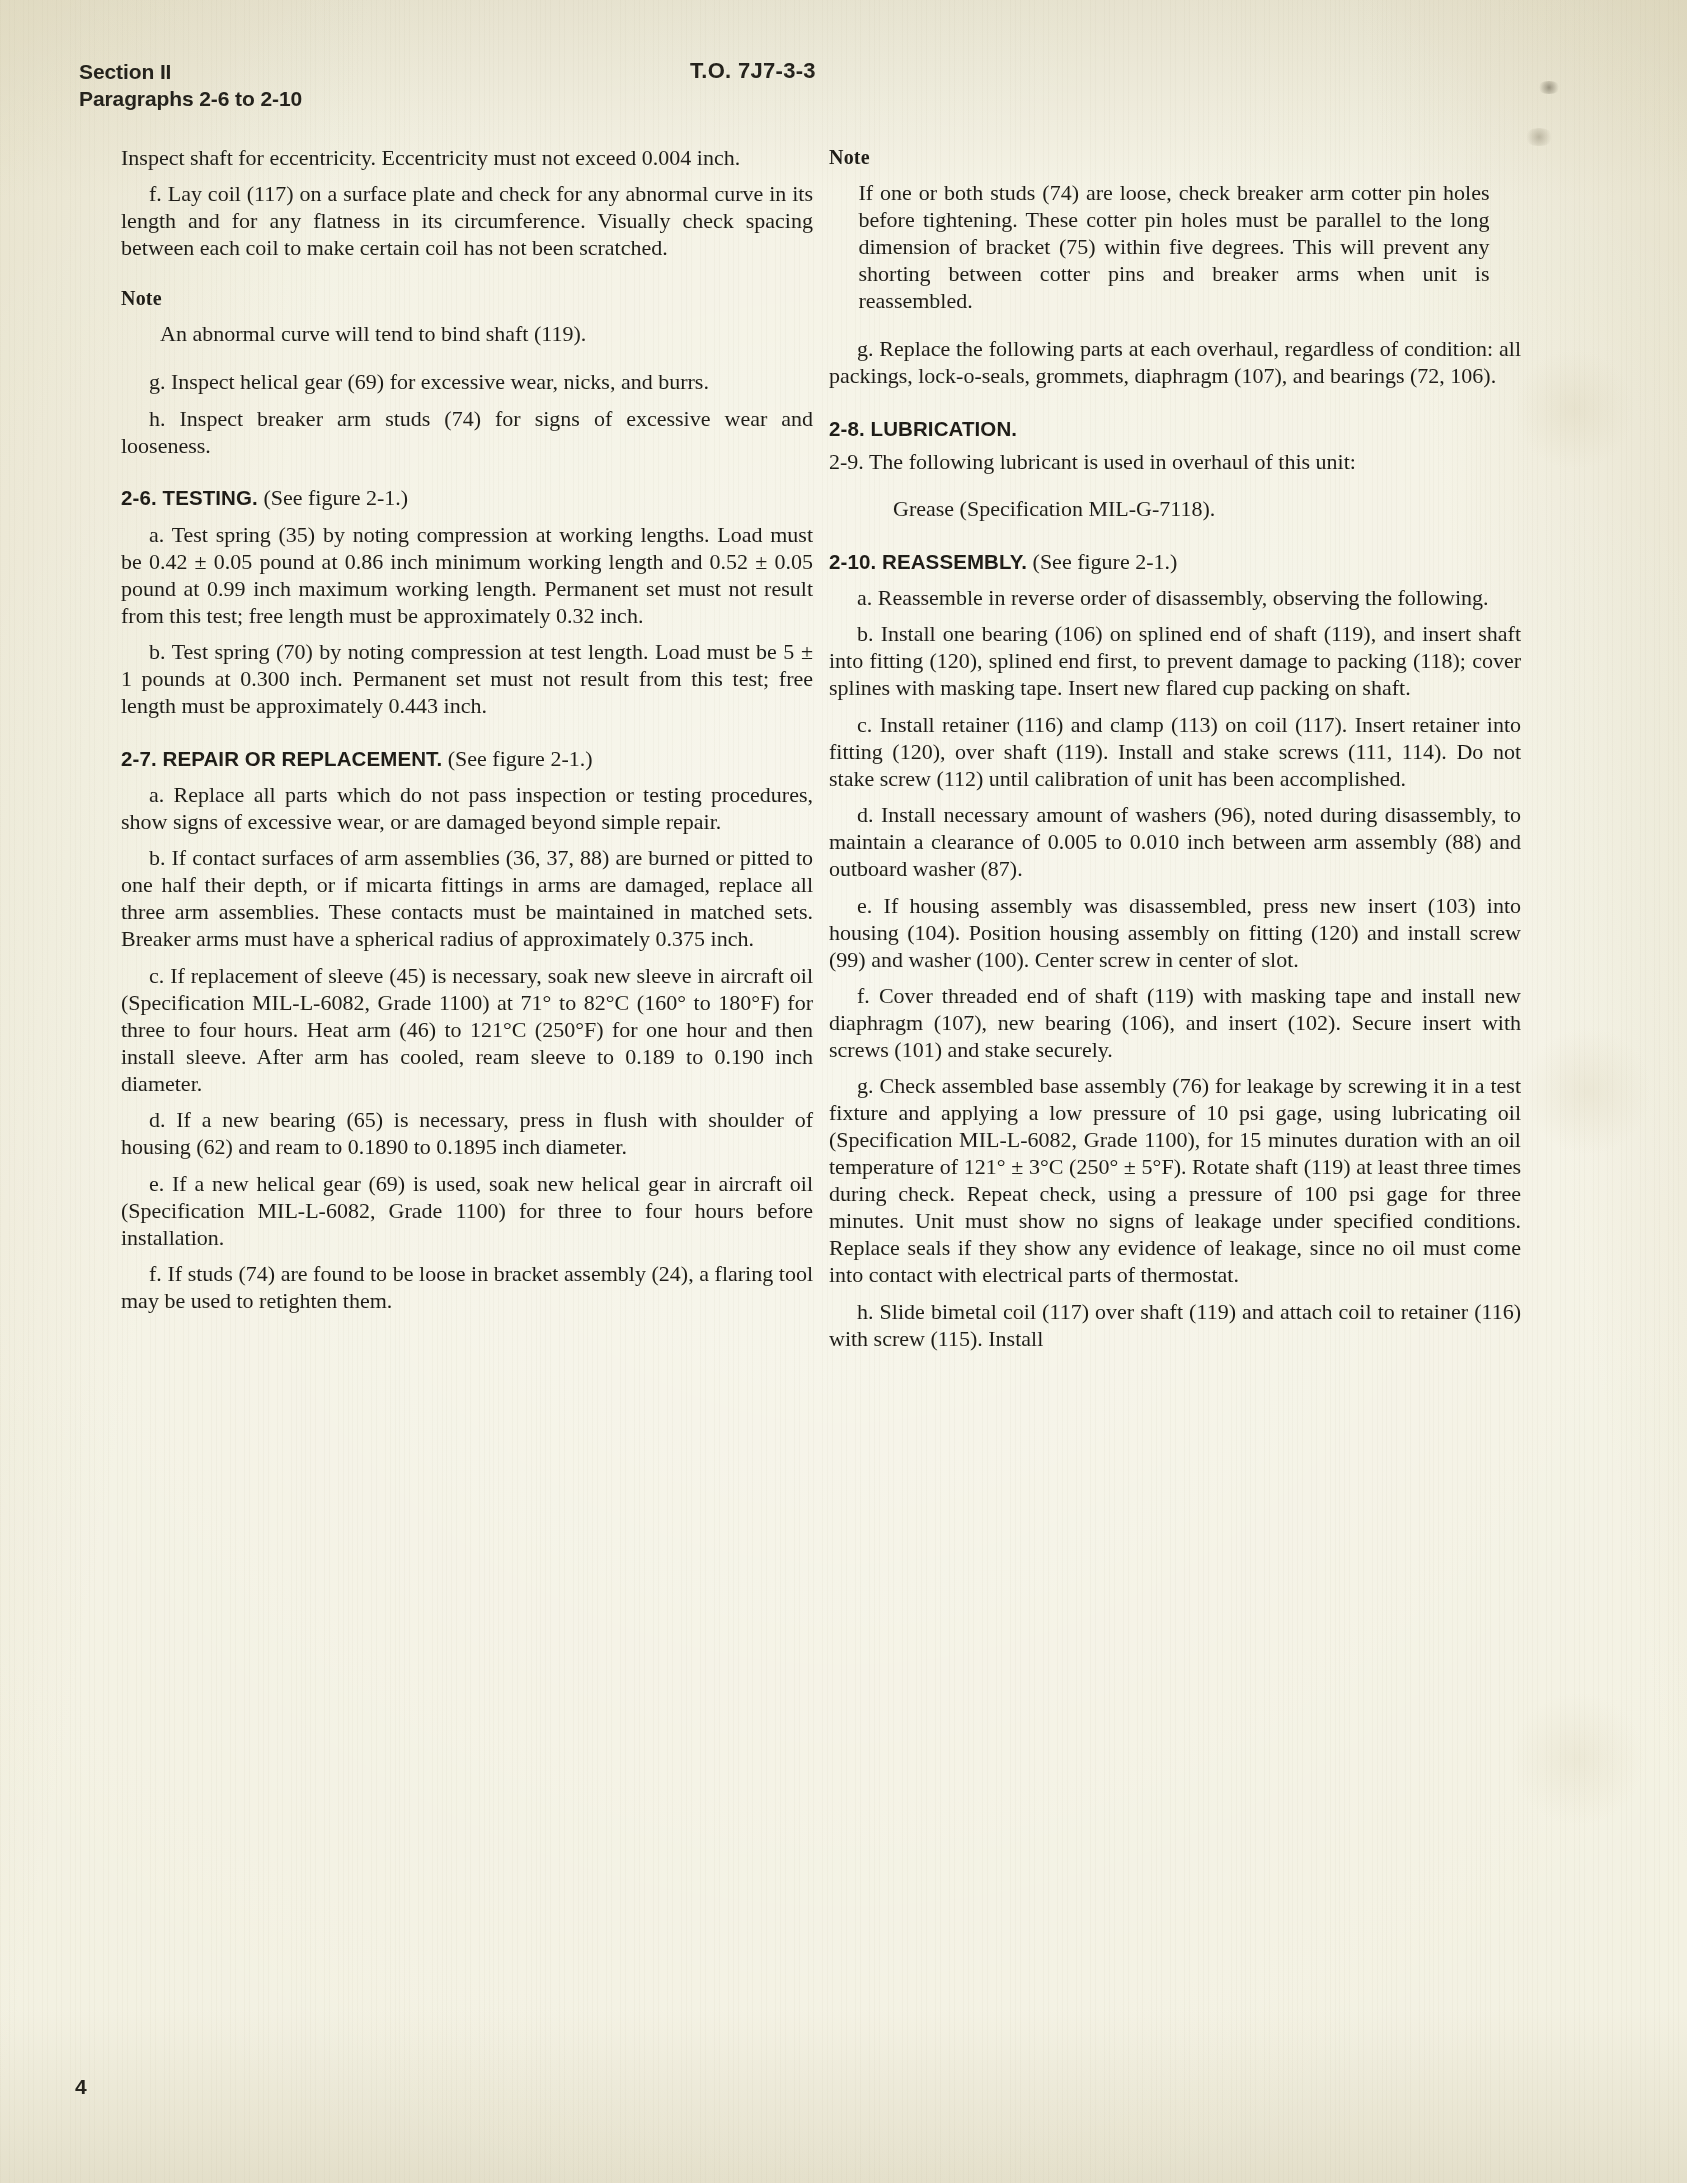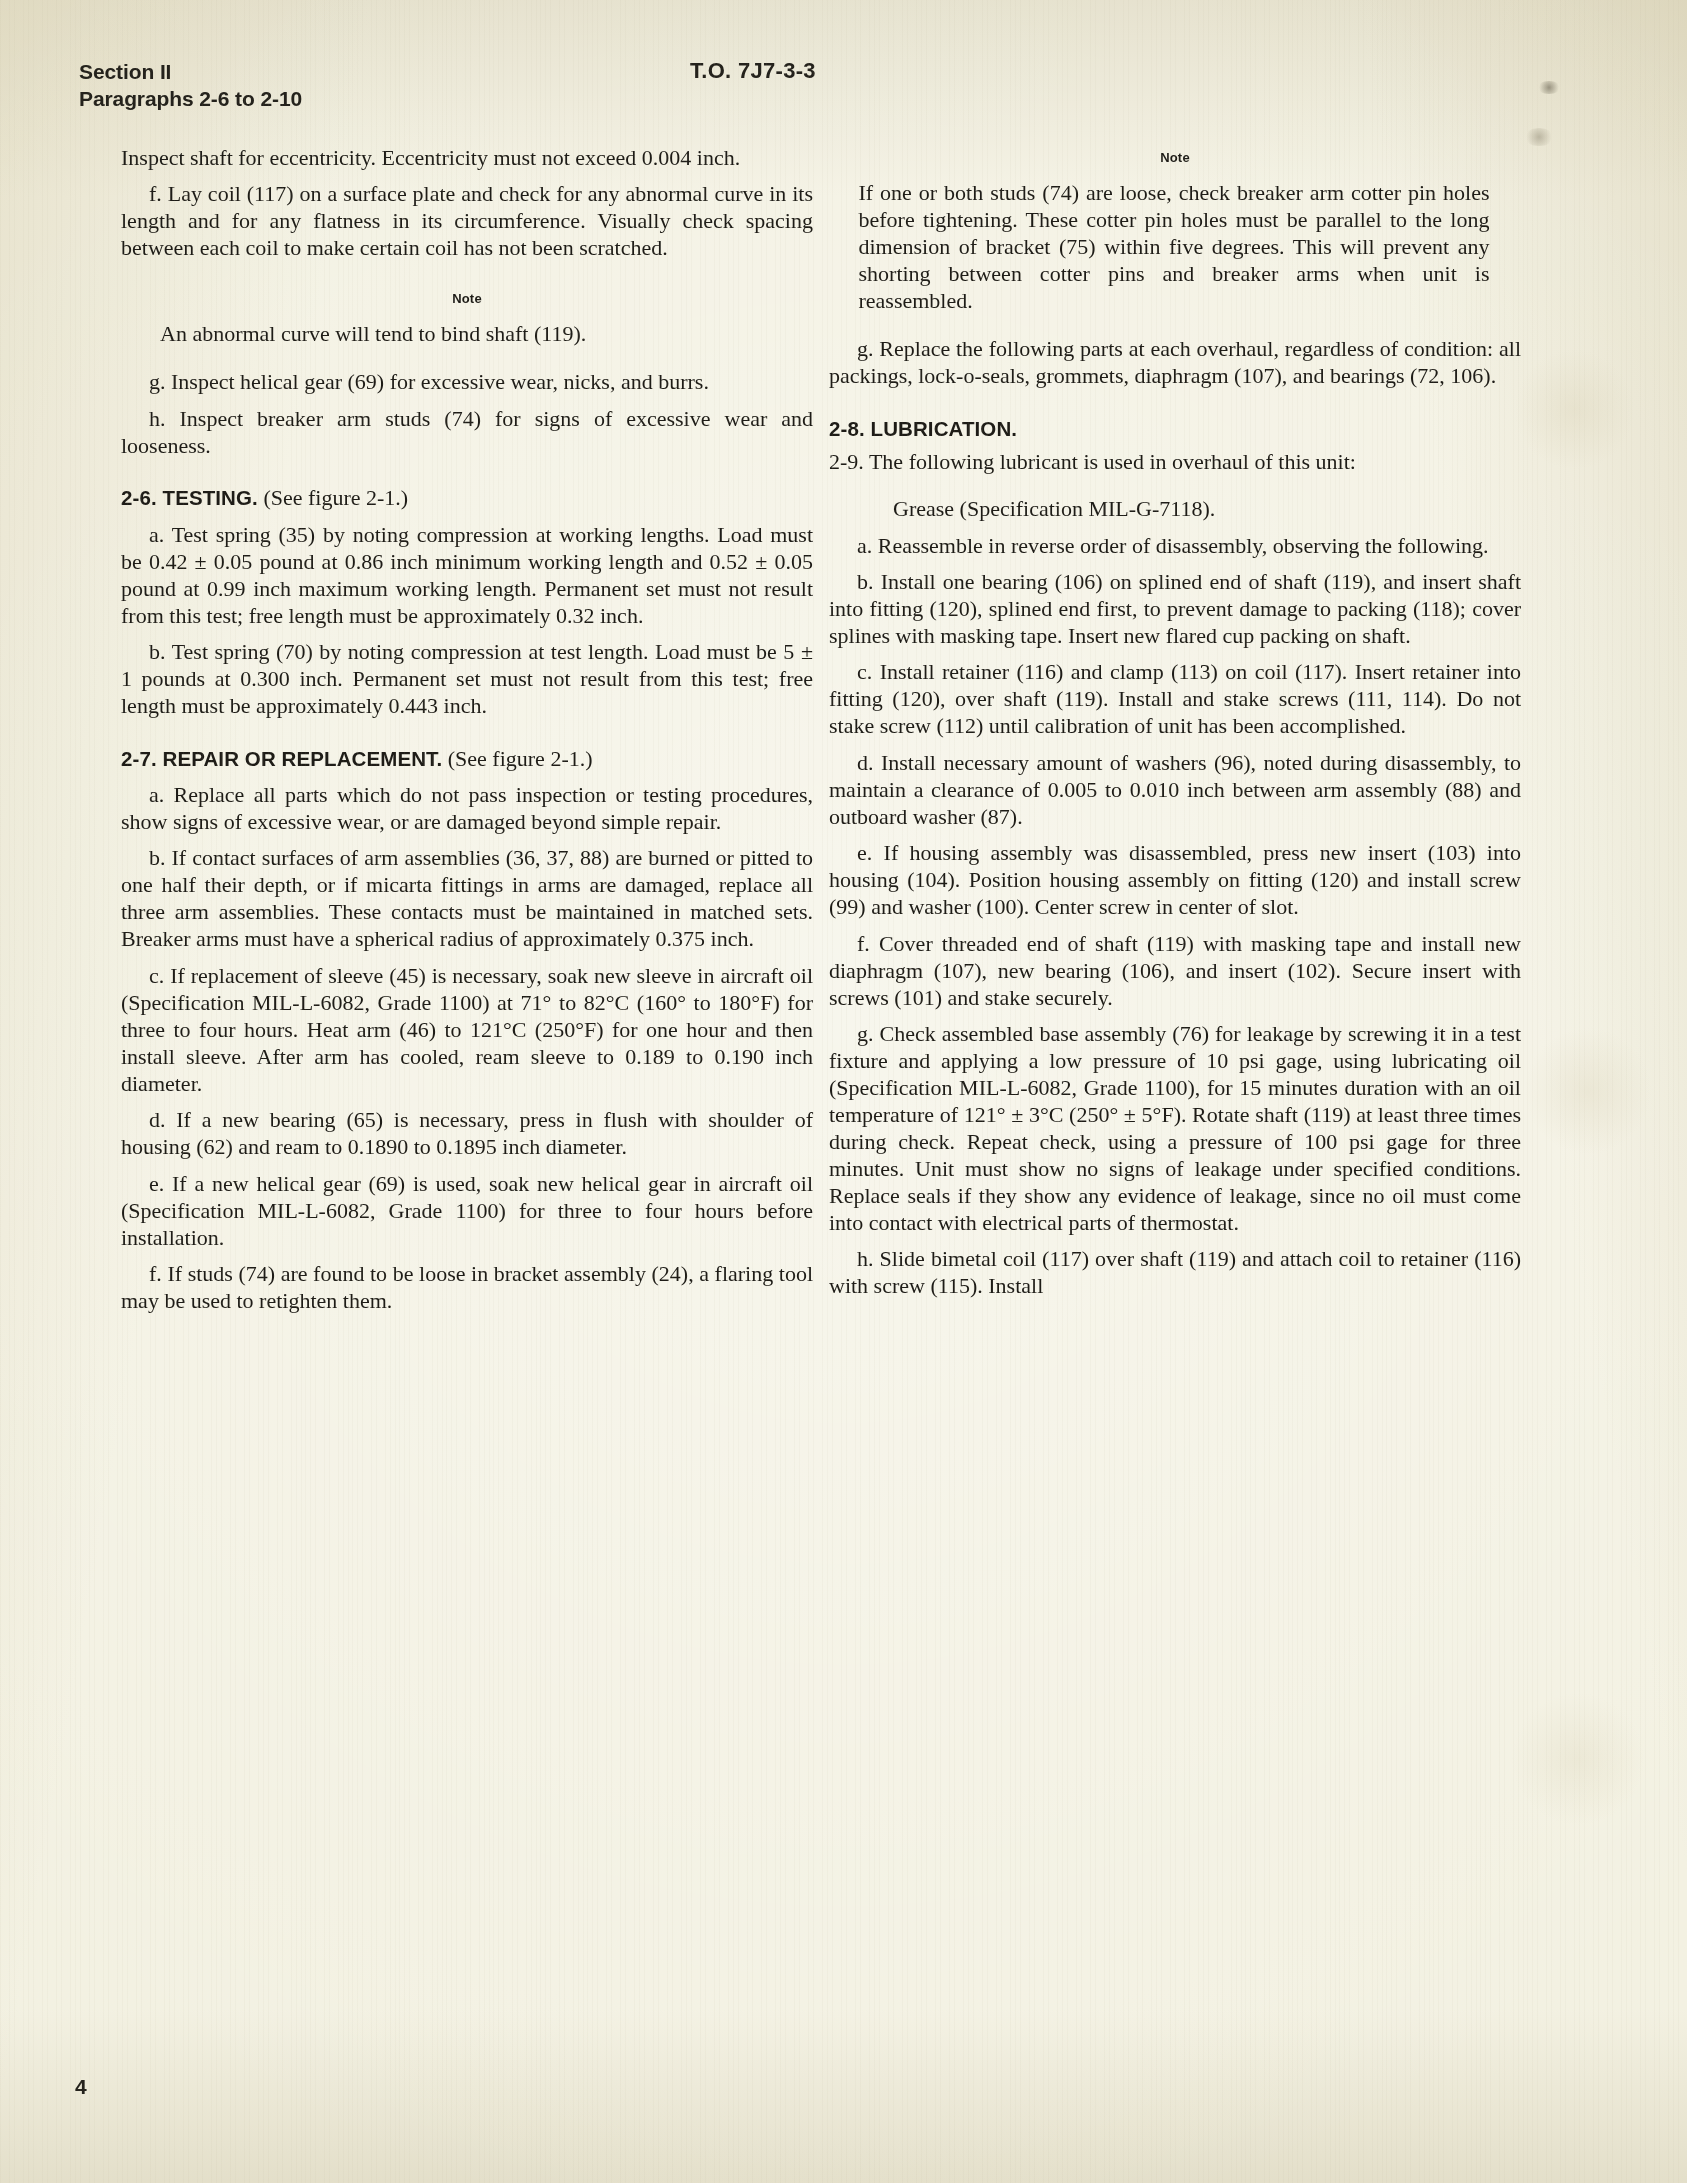--- a/index.html
+++ b/index.html
@@ -96,24 +96,23 @@
 
   .para {
     margin: 0 0 0px 0;
     text-indent: 28px;
   }
   .para.noindent { text-indent: 0; }
   .para.gap { margin-top: 21px; }
   .para.smallgap { margin-top: 9.4px; }
 
   .note-head {
-    text-align: center;
-    font-family: Liberation Sans, sans-serif;
-    font-weight: bold;
-    font-size: 13px;
+    font-family: Liberation Serif, serif;
+    font-weight: bold;
+    font-size: 20px;
     margin: 24px 0 8px 0;
     color: #1e1c17;
     letter-spacing: 0.2px;
   }
   .note-body {
     margin: 0 0 0 39px;
     width: 611px;
     text-indent: 0;
     text-align: justify;
   }
@@ -222,20 +221,23 @@
       <p class="para gap">g. Replace the following parts at each overhaul, regardless of condition: all packings, lock-o-seals, grommets, diaphragm (107), and bearings (72, 106).</p>
 
       <p class="para sec-head">
         <span class="num">2-8.</span><span class="num">&nbsp;</span><span class="title">LUBRICATION.</span>
       </p>
 
       <p class="para noindent">2-9. The following lubricant is used in overhaul of this unit:</p>
 
       <p class="para lube-item">Grease  (Specification  MIL-G-7118).</p>
 
+      <p class="para sec-head">
+        <span class="num">2-10.</span><span class="num">&nbsp;</span><span class="title">REASSEMBLY.</span><span class="tail">&nbsp;</span><span class="tail">(See figure 2-1.)</span>
+      </p>
 
       <p class="para smallgap">a. Reassemble in reverse order of disassembly, observing the following.</p>
       <p class="para smallgap">b. Install one bearing (106) on splined end of shaft (119), and insert shaft into fitting (120), splined end first, to prevent damage to packing (118); cover splines with masking tape. Insert new flared cup packing on shaft.</p>
       <p class="para smallgap">c. Install retainer (116) and clamp (113) on coil (117). Insert retainer into fitting (120), over shaft (119). Install and stake screws (111, 114). Do not stake screw (112) until calibration of unit has been accomplished.</p>
       <p class="para smallgap">d. Install necessary amount of washers (96), noted during disassembly, to maintain a clearance of 0.005 to 0.010 inch between arm assembly (88) and outboard washer (87).</p>
       <p class="para smallgap">e. If housing assembly was disassembled, press new insert (103) into housing (104). Position housing assembly on fitting (120) and install screw (99) and washer (100). Center screw in center of slot.</p>
       <p class="para smallgap">f. Cover threaded end of shaft (119) with masking tape and install new diaphragm (107), new bearing (106), and insert (102). Secure insert with screws (101) and stake securely.</p>
       <p class="para smallgap">g. Check assembled base assembly (76) for leakage by screwing it in a test fixture and applying a low pressure of 10 psi gage, using lubricating oil (Specification MIL-L-6082, Grade 1100), for 15 minutes duration with an oil temperature of 121° ± 3°C (250° ± 5°F). Rotate shaft (119) at least three times during check. Repeat check, using a pressure of 100 psi gage for three minutes. Unit must show no signs of leakage under specified conditions. Replace seals if they show any evidence of leakage, since no oil must come into contact with electrical parts of thermostat.</p>
       <p class="para smallgap">h. Slide bimetal coil (117) over shaft (119) and attach coil to retainer (116) with screw (115). Install</p>
 

